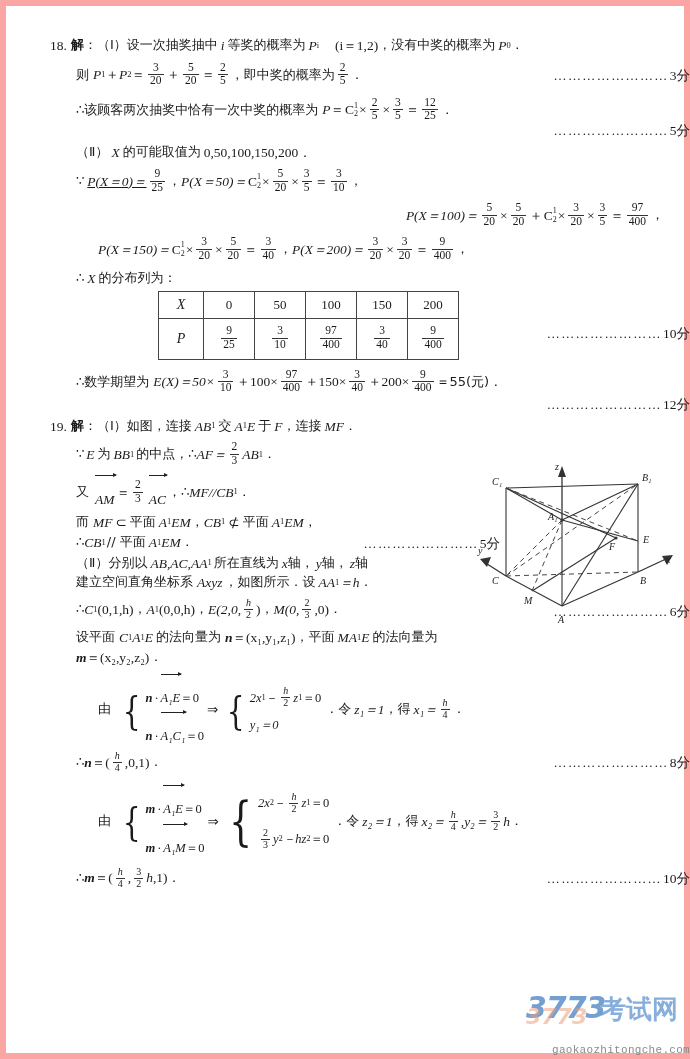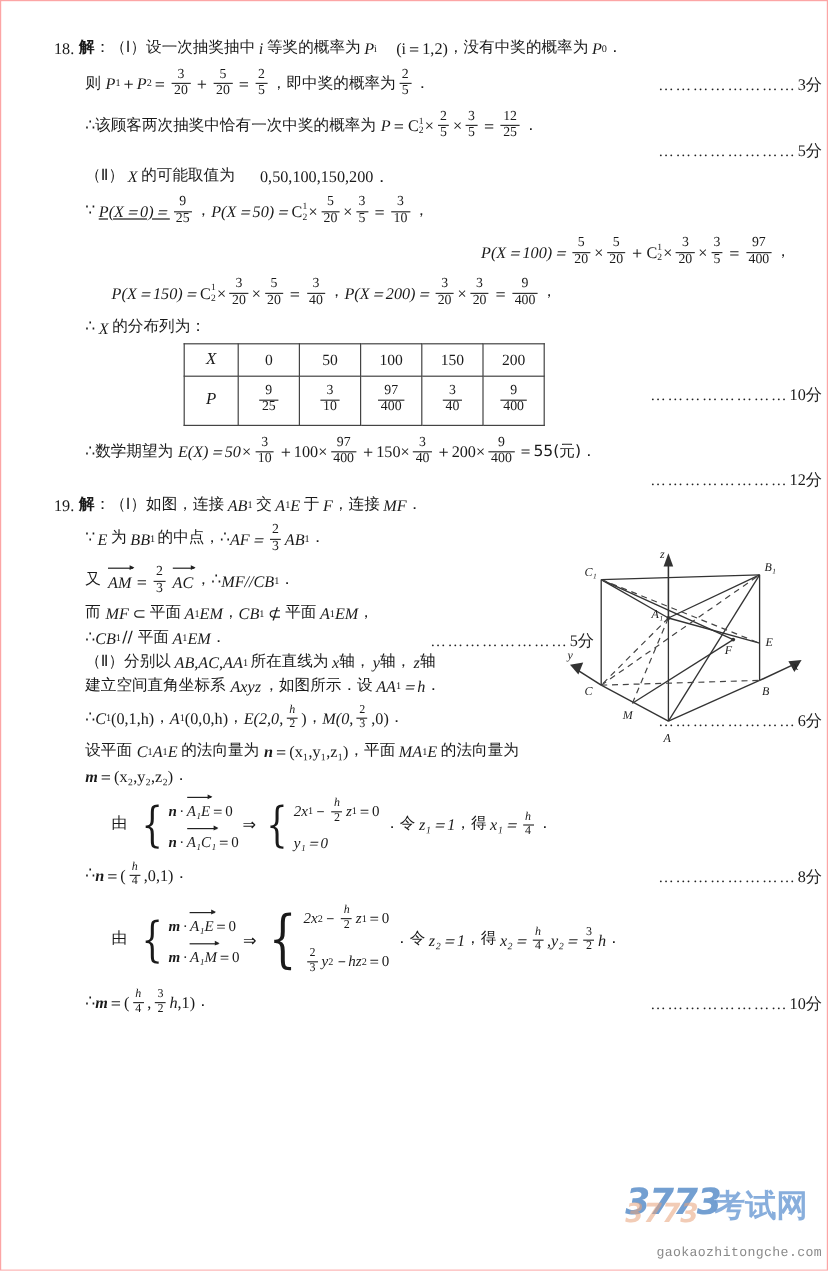--- a/index.html
+++ b/index.html
@@ -6,21 +6,21 @@
   body{
     width:690px;height:1059px;
     background:#ffffff;
     font-family:"Liberation Serif","DejaVu Serif",serif;
     color:#1a1a1a;
     overflow:hidden;
     position:relative;
   }
   .page{
     position:absolute;inset:0;
-    border:1px solid #fca5a5;
+    border:6px solid #fca5a5;
     box-sizing:border-box;
     background:#fff;
   }
   .content{position:absolute;left:44px;top:28px;width:614px;}
 
   
   .ln{position:relative;display:flex;align-items:center;
       font-size:13.5px;line-height:1.15;white-space:nowrap;}
   .cn{font-family:"DejaVu Sans","Liberation Sans",sans-serif;font-size:13px;}
   .bold{font-weight:bold;}
@@ -53,21 +53,21 @@
   .disttable td.hd{height:26px;width:50px;}
   .disttable td.lbl{width:44px;font-style:italic;font-size:14px;}
   .disttable td.pr{height:40px;}
 
   
   .sys{display:inline-flex;align-items:center;}
   .brace{font-size:40px;line-height:0.8;font-family:"DejaVu Serif",serif;
          margin:0 1px 0 2px;transform:scaleX(0.7);display:inline-block;}
   .syslines{display:inline-flex;flex-direction:column;justify-content:center;
             gap:9px;font-size:12.5px;}
-  .overarrow{position:relative;display:inline-block;padding-top:3px;}
+  .overarrow{position:relative;display:inline-block;padding-top:15px;}
   .overarrow::after{content:"";position:absolute;left:0;right:-1px;top:-2px;
      height:5px;border-top:1px solid #222;}
   .overarrow::before{content:"";position:absolute;right:-2px;top:-4px;
      border-left:4px solid #222;border-top:2px solid transparent;
      border-bottom:2px solid transparent;}
 
   
   .figure{position:absolute;left:470px;top:452px;width:205px;height:170px;}
 
   
@@ -179,21 +179,21 @@
         <span class="dots">……………………</span>
           <span class="scoretxt">5</span>
           <span class="scoretxt cnf">分</span>
       </span>
     </div>
 
     <div class="ln" style="margin-top:6px;margin-left:26px;">
       <span class="cn">（Ⅱ）</span>
       <span class="it" style="margin:0 3px;">X</span>
       <span class="cn">的可能取值为</span>
-      <span class="num" style="margin-left:21px;">0,50,100,150,200．</span>
+      <span class="num" style="margin-left:3px;">0,50,100,150,200．</span>
     </div>
 
     <div class="ln" style="margin-top:9px;margin-left:26px;">
       <span class="cn">∵</span>
       <span class="it" style="margin-left:3px;text-decoration:underline;">P(X＝0)＝</span>
       <span class="frac">
           <span class="n">9</span>
           <span class="d">25</span>
         </span>
       <span class="cn">，</span>

